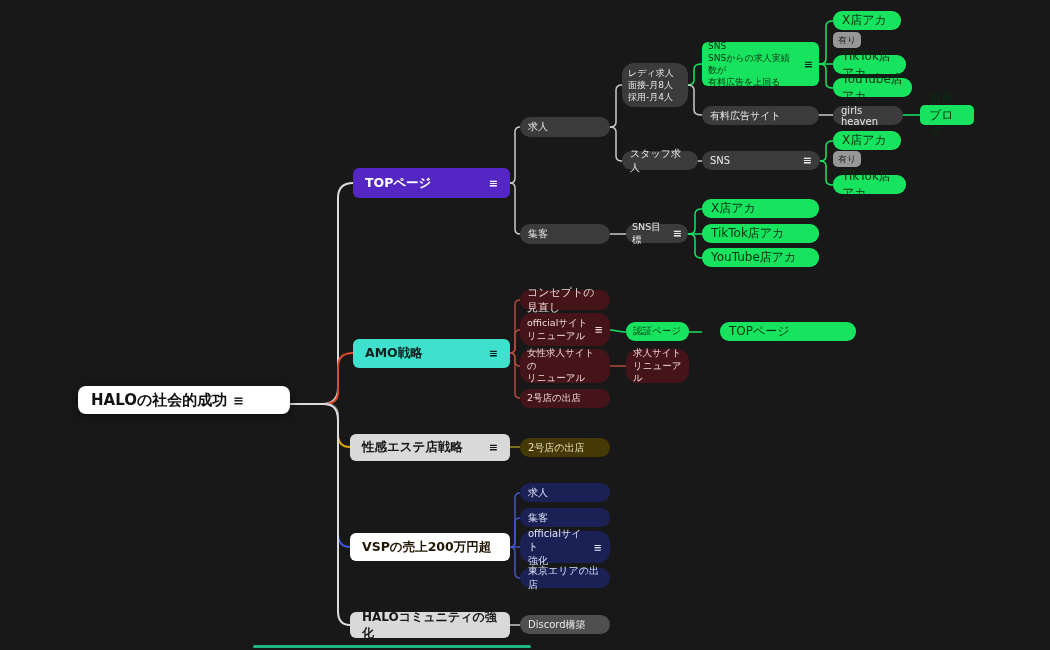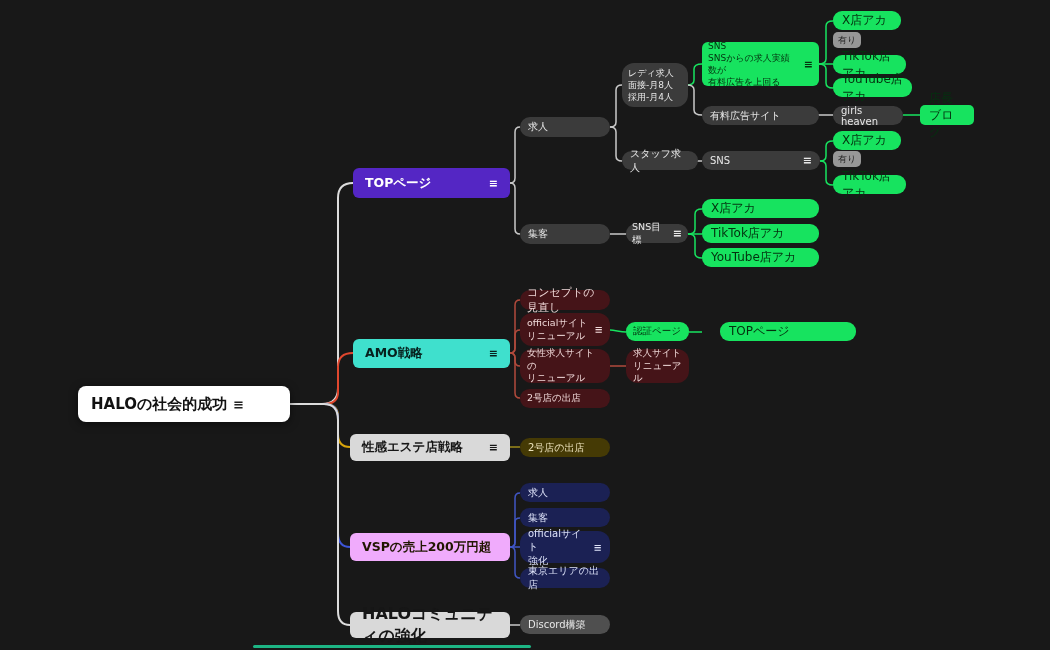--- a/index.html
+++ b/index.html
@@ -10,21 +10,21 @@
   svg.wires{position:absolute;inset:0;pointer-events:none}
   .node{position:absolute;display:flex;align-items:center;border-radius:12px}
   .lbl{white-space:pre-line;line-height:1.35}
   .root{background:#ffffff;color:#121212;border-radius:8px;font-weight:bold;
         font-size:15px;padding:0 13px;box-shadow:0 2px 8px rgba(0,0,0,.5)}
   .main{border-radius:6px;font-weight:bold;font-size:12.5px;padding:0 12px;
         justify-content:space-between}
   .kro{background:#5426c4;color:#ffffff}
   .amo{background:#3fe0cd;color:#07211e}
   .graybox{background:#d9d9d9;color:#161616}
-  .vsp{background:#f0abfc;color:#201600}
+  .vsp{background:#ffffff;color:#201600}
   .sub{background:#3b3b3b;color:#e8e8e8;font-size:10px;padding:0 8px}
   .mid{background:#4f4f4f;color:#e8e8e8;font-size:10px;padding:0 8px}
   .green{background:#17e35f;color:#04310f;border-radius:9px;font-size:12px;padding:0 9px}
   .note-green{border-radius:6px;font-size:9px;padding:2px 6px;justify-content:space-between}
   .maroon{background:#451418;color:#f0d9d9;font-size:9.5px;padding:0 7px}
   .navy{background:#1b2154;color:#dde2f8;font-size:10px;padding:0 8px}
   .olive{background:#453a05;color:#ece2bc;font-size:10px;padding:0 8px}
   .pill{background:#979797;color:#262626;font-size:9px;border-radius:5px;
         justify-content:center;padding:0}
   .tiny{font-size:9px;padding:2px 6px}
@@ -76,21 +76,21 @@
     <path d="M510,447 H520" stroke="#9c8a1a" stroke-width="1.5" fill="none"></path>
 
     <path d="M510,547 Q515,547 515,542 V498 Q515,493 520,493" stroke="#4056c4" stroke-width="1.5" fill="none"></path>
     <path d="M510,547 Q515,547 515,542 V522 Q515,518 520,518" stroke="#4056c4" stroke-width="1.5" fill="none"></path>
     <path d="M510,547 H520" stroke="#4056c4" stroke-width="1.5" fill="none"></path>
     <path d="M510,547 Q515,547 515,552 V573 Q515,578 520,578" stroke="#4056c4" stroke-width="1.5" fill="none"></path>
 
     <path d="M510,625 H520" stroke="#c9c9c9" stroke-width="1.5" fill="none"></path>
   </svg>
 
-  <div class="node root" style="left:78px;top:386px;width:212px;height:36px">
+  <div class="node root" style="left:78px;top:386px;width:212px;height:28px">
     <span class="lbl">HALOの社会的成功</span>
     <span class="notes-icon">≡</span>
   </div>
 
   <div class="node main kro" style="left:353px;top:168px;width:157px;height:30px">
     <span class="lbl">TOPページ</span>
     <span class="notes-icon">≡</span>
   </div>
   <div class="node sub" style="left:520px;top:117px;width:90px;height:20px">求人</div>
   <div class="node sub tiny" style="left:622px;top:63px;width:66px;height:44px">
@@ -161,20 +161,20 @@
   </div>
   <div class="node navy" style="left:520px;top:483px;width:90px;height:19px">求人</div>
   <div class="node navy" style="left:520px;top:508px;width:90px;height:19px">集客</div>
   <div class="node navy spread" style="left:520px;top:531px;width:90px;height:32px">
     <span class="lbl">officialサイト
 強化</span>
     <span class="notes-icon" style="margin-left:2px;font-size:10px">≡</span>
   </div>
   <div class="node navy" style="left:520px;top:568px;width:90px;height:20px">東京エリアの出店</div>
 
-  <div class="node main graybox" style="left:350px;top:612px;width:160px;height:26px;font-size:16px">
+  <div class="node main graybox" style="left:350px;top:612px;width:160px;height:26px;font-size:12px">
     <span class="lbl">HALOコミュニティの強化</span>
   </div>
   <div class="node mid" style="left:520px;top:615px;width:90px;height:19px">Discord構築</div>
 
   <div class="scrollbar" style="left:253px;top:645px;width:278px;height:3px"></div>
 
 </div>
 
 </body></html>

